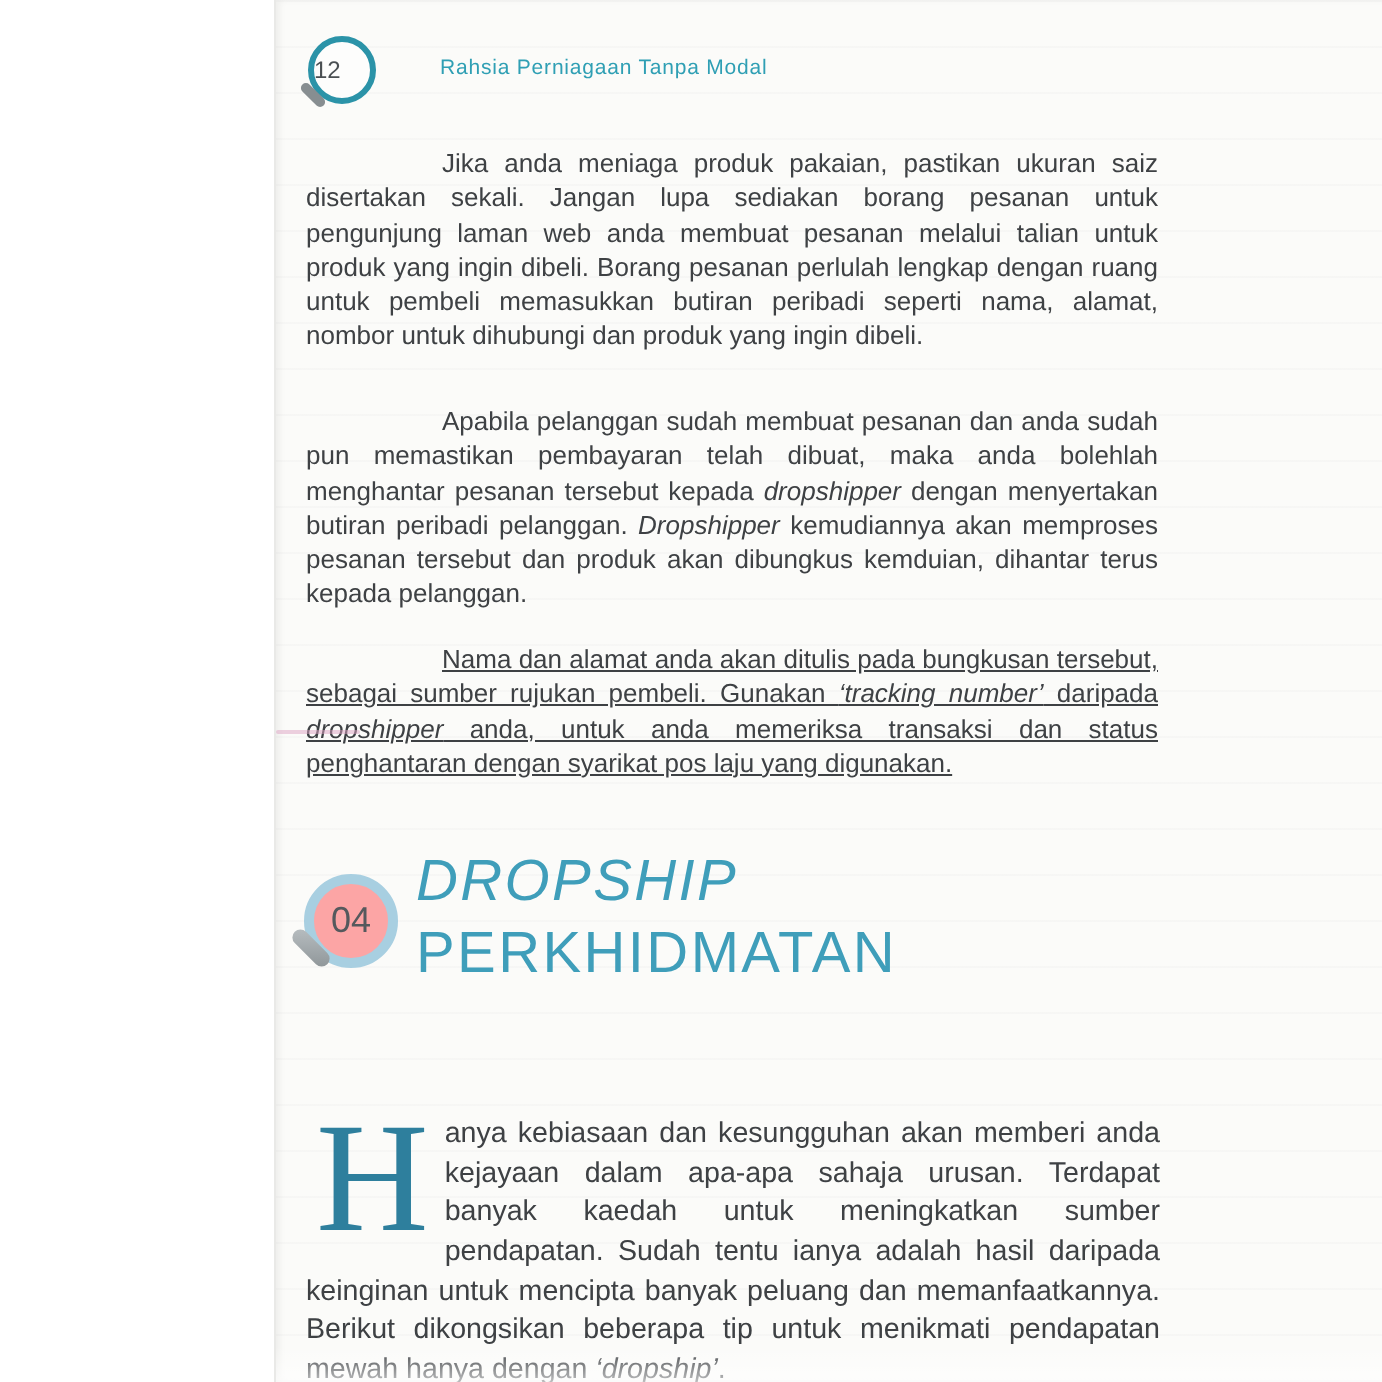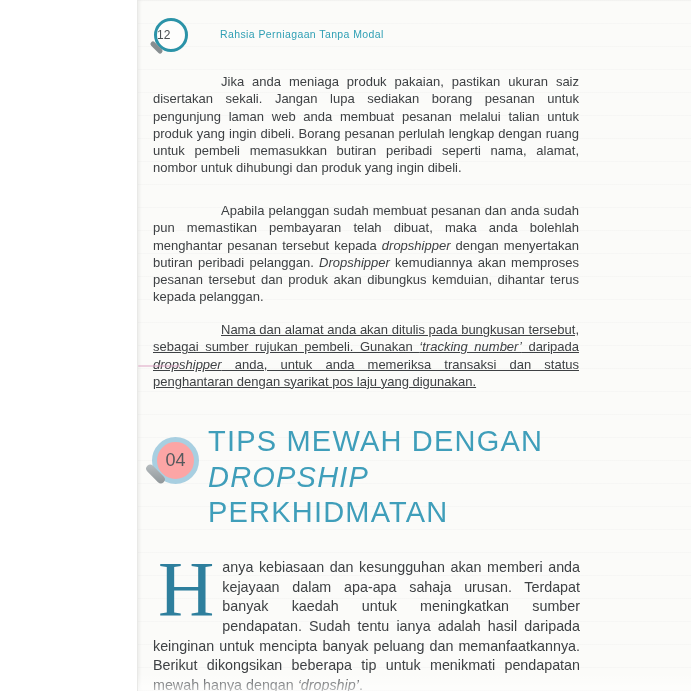--- a/index.html
+++ b/index.html
@@ -109,20 +109,19 @@
   <p class="para" id="p3"><span>Nama dan alamat anda akan ditulis pada bungkusan tersebut, sebagai sumber rujukan pembeli. Gunakan </span><em>‘tracking number’</em><span> daripada </span><em>dropshipper</em><span> anda, untuk anda memeriksa transaksi dan status penghantaran dengan syarikat pos laju yang digunakan.</span></p>
 
   <div class="pink-line"></div>
 
   <div class="big-lens">
     <span class="num">04</span>
     <div class="big-handle"></div>
   </div>
 
   <div class="chapter-title">
-    <div class="line">TIPS MEWAH DENGAN</div>
     <div class="line italic">DROPSHIP</div>
     <div class="line">PERKHIDMATAN</div>
   </div>
 
   <p class="intro"><span class="dropcap">H</span><span><span>anya kebiasaan dan kesungguhan akan memberi anda kejayaan dalam apa-apa sahaja urusan. Terdapat banyak kaedah untuk meningkatkan sumber pendapatan. Sudah tentu ianya adalah hasil daripada keinginan untuk mencipta banyak peluang dan memanfaatkannya. Berikut dikongsikan beberapa tip untuk menikmati pendapatan mewah hanya dengan </span><em>‘dropship’</em><span>.</span></span></p>
 
 </div>
 
 </body></html>

